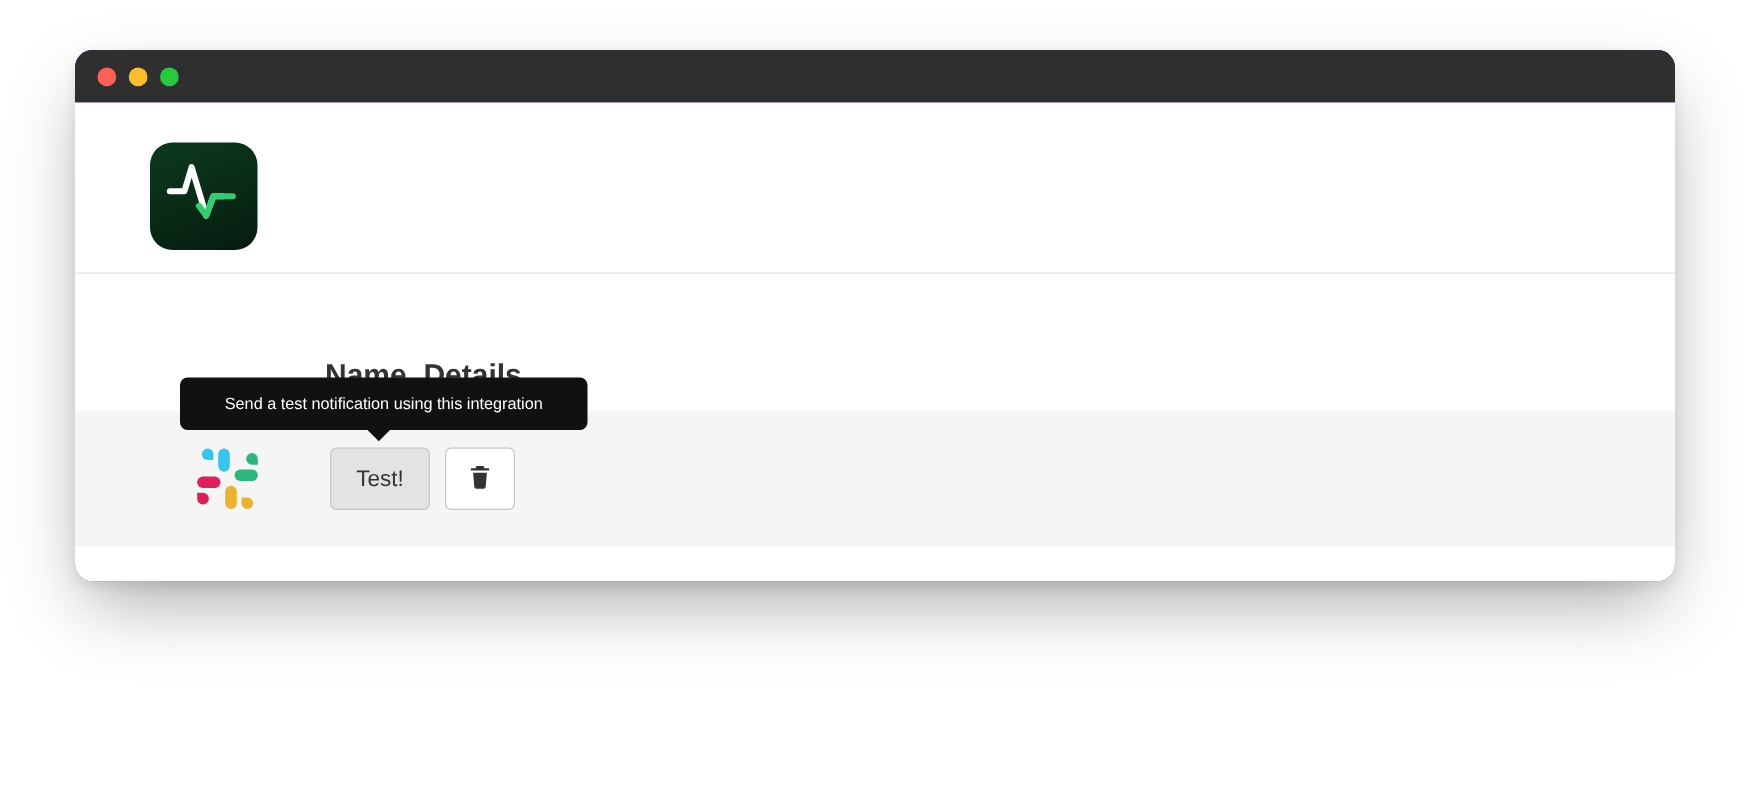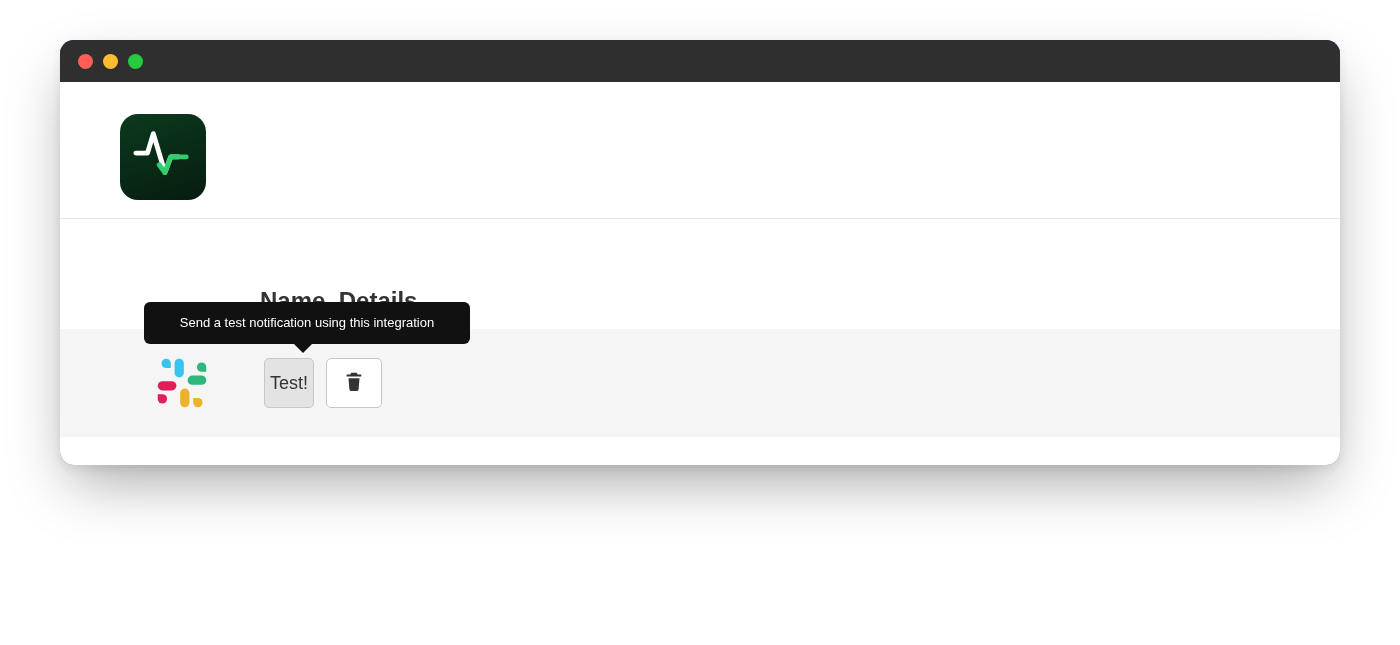--- a/index.html
+++ b/index.html
@@ -108,21 +108,21 @@
   .btn {
     height: 50px;
     display: inline-flex; align-items: center; justify-content: center;
     border-radius: 5px;
     border: 1px solid #c7c7c7;
     cursor: pointer;
     font-size: 18px;
     color: #333;
   }
   .btn-test {
-    padding: 0 5px;
+    padding: 0 20px;
     background: #e3e3e3;
     margin-right: 12px;
   }
   .btn-delete {
     width: 56px;
     background: #fff;
   }
   .btn-delete svg { width: 22px; height: 22px; }
 
   .tooltip {

